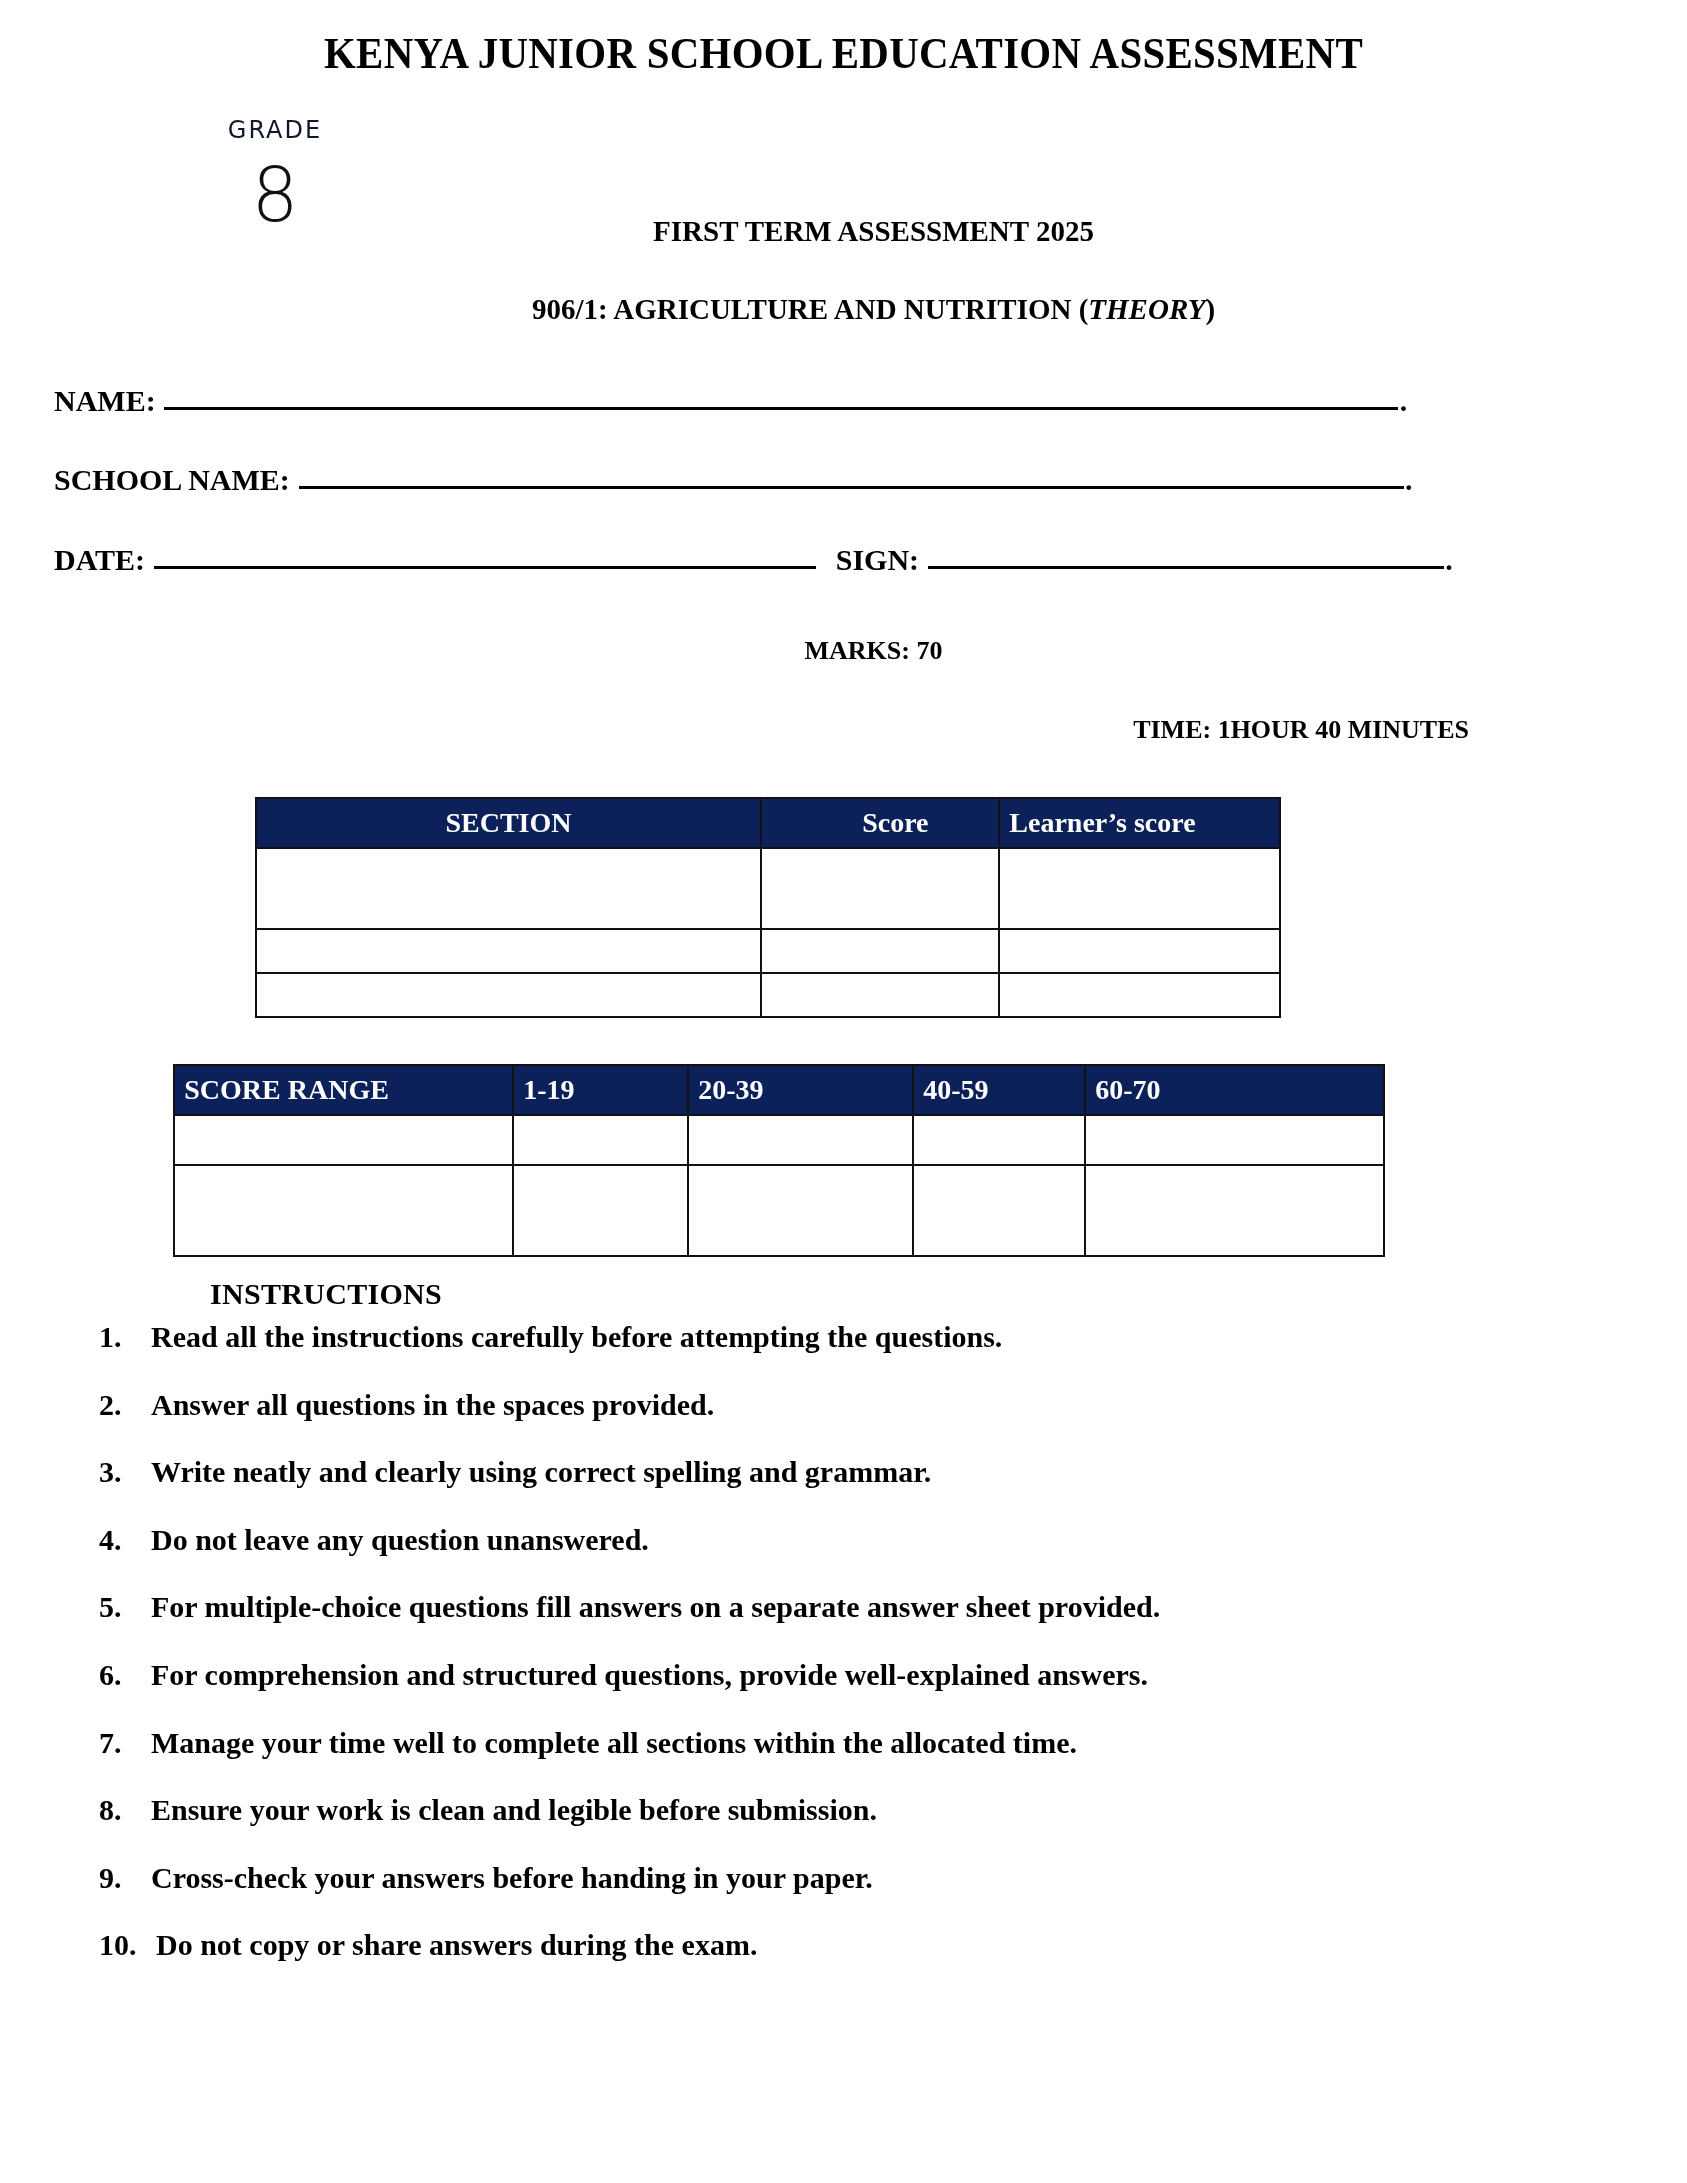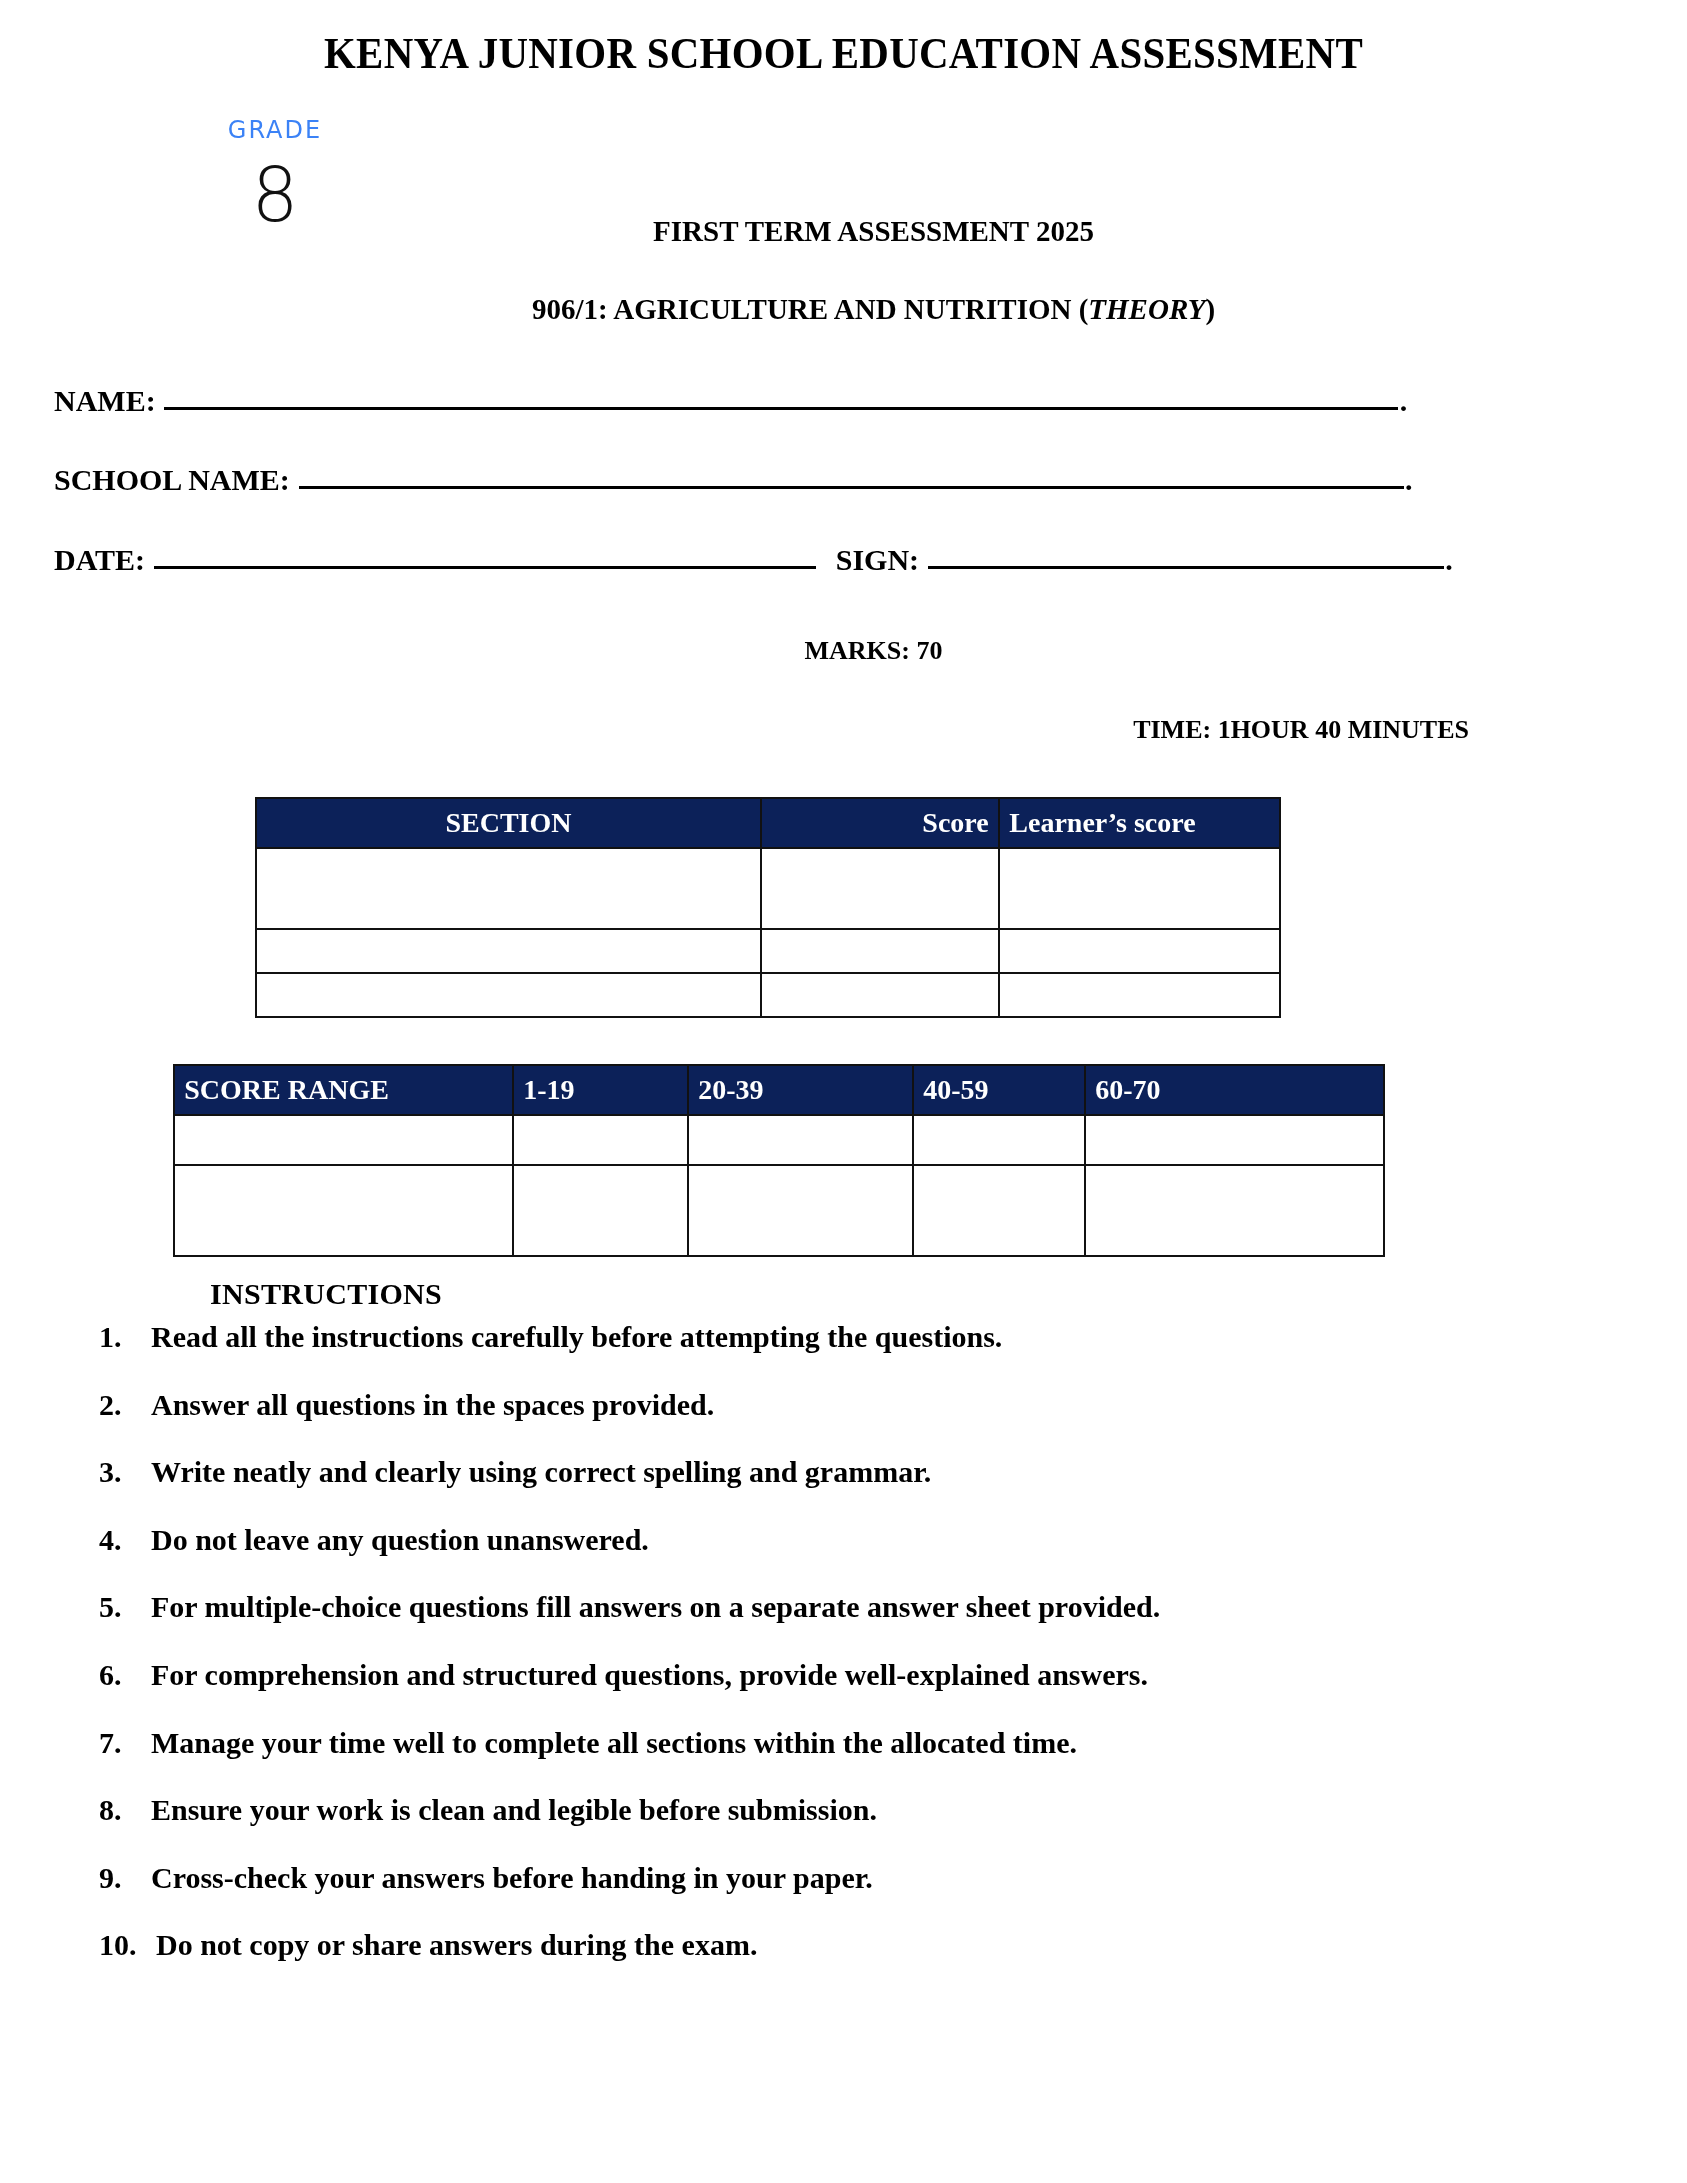--- a/index.html
+++ b/index.html
@@ -38,21 +38,21 @@
     position: absolute;
     top: 118px;
     left: 189px;
     width: 172px;
     text-align: center;
     font-family: "DejaVu Sans", "Liberation Sans", sans-serif;
   }
   .grade-word {
     font-size: 24px;
     letter-spacing: 2px;
-    color: #3b82f6;
+    color: #0f172a;
     font-weight: 400;
     line-height: 1;
   }
   .grade-number {
     font-size: 74px;
     font-weight: 300;
     line-height: 1.05;
     margin-top: 14.6px;
     color: #111111;
   }
@@ -144,21 +144,21 @@
   
   #section-table {
     top: 797px;
     left: 255px;
     width: 1024px;
   }
   #section-table col.c1 { width: 505px; }
   #section-table col.c2 { width: 238px; }
   #section-table col.c3 { width: 281px; }
   #section-table th.th-section { text-align: center; }
-  #section-table th.th-score   { text-align: right; padding-left: 40px; }
+  #section-table th.th-score   { text-align: center; padding-left: 40px; }
   #section-table th.th-learner { text-align: left; margin-left: 24px; }
   #section-table tbody tr.tall td { height: 79px; }
   #section-table tbody tr.short td { height: 42px; }
 
   
   #range-table {
     top: 1064px;
     left: 173px;
     width: 1211px;
   }

